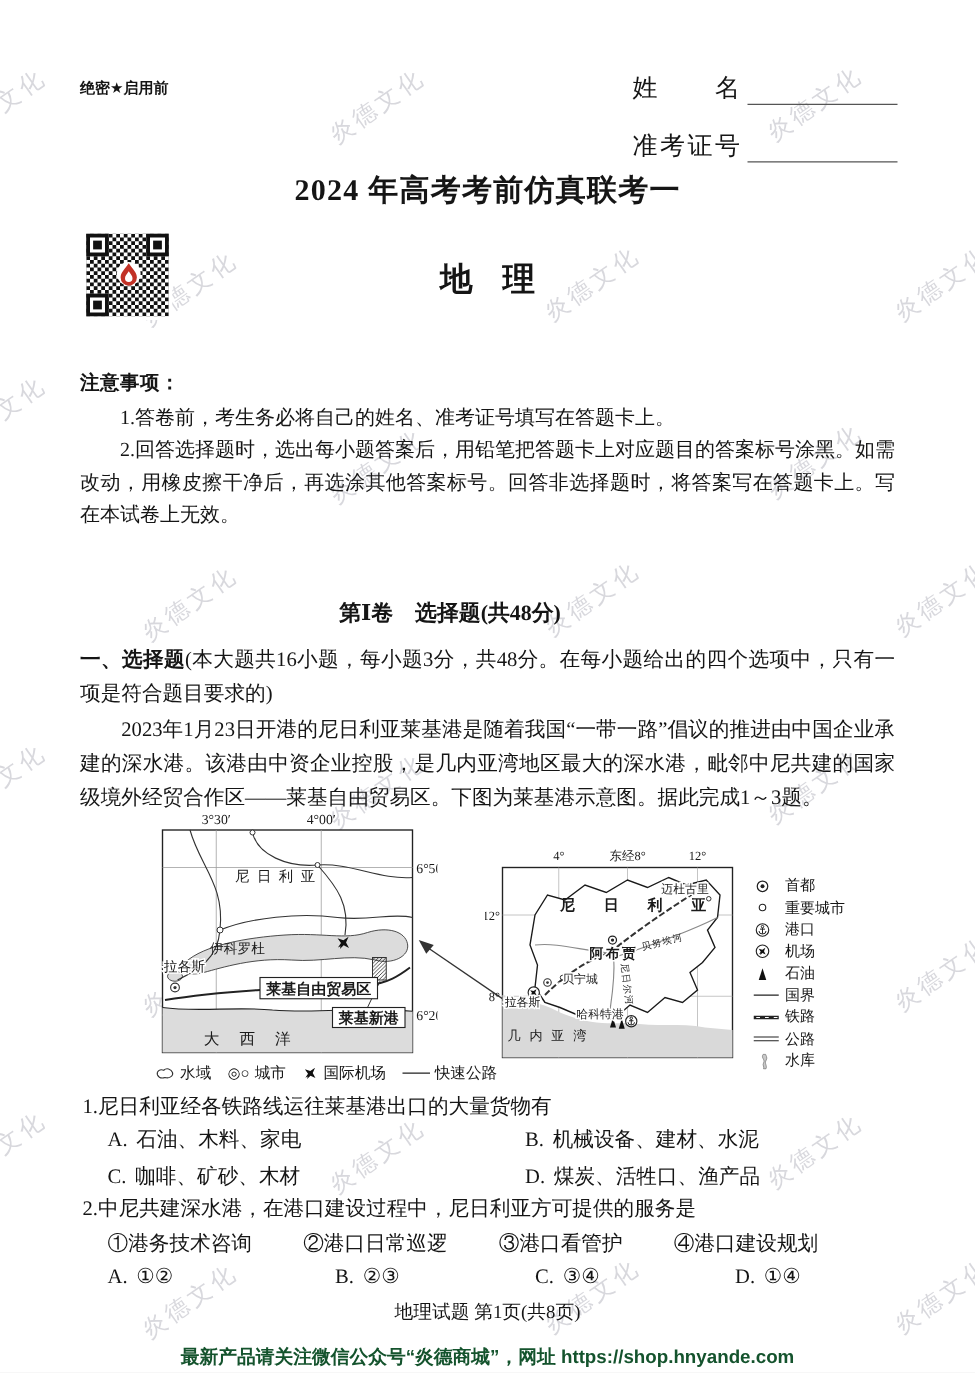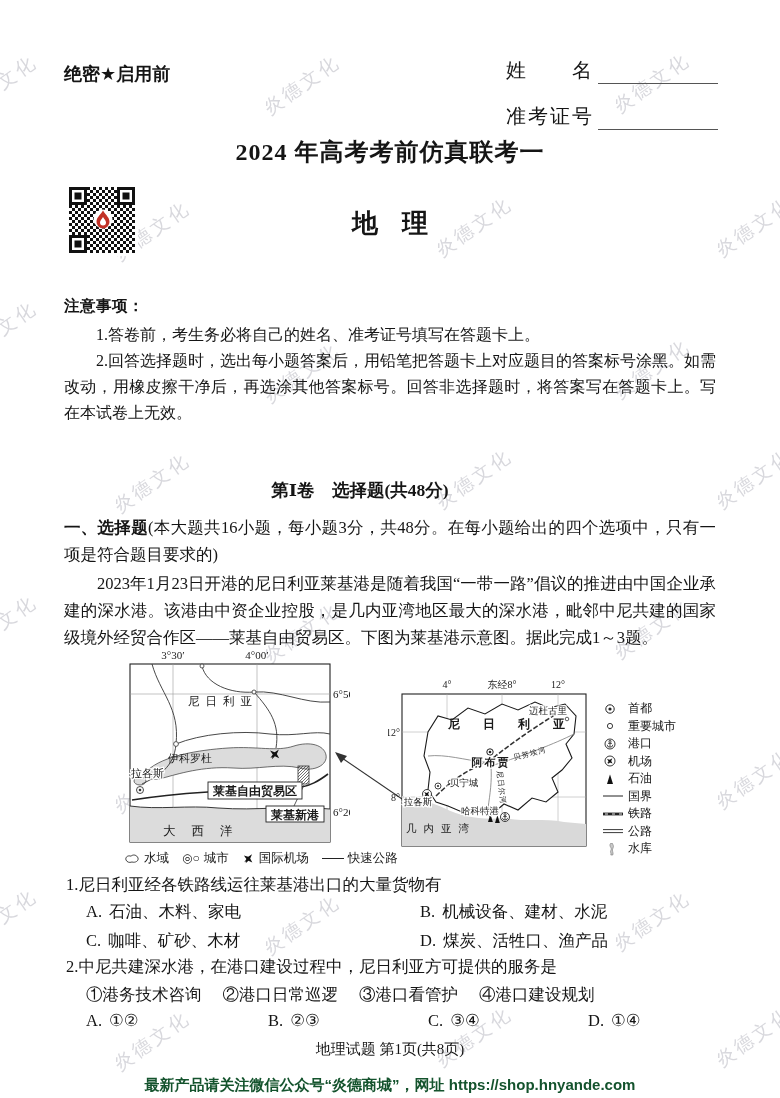--- a/index.html
+++ b/index.html
@@ -1,34 +1,34 @@
 <!DOCTYPE html>
 <html><head>
 <meta charset="utf-8">
 <style>
   html,body{margin:0;padding:0;background:#f2f2f2;}
   .page{position:relative;width:780px;height:1098px;margin:0 auto;background:#fff;overflow:hidden;
         font-family:"Liberation Serif","DejaVu Serif",serif;color:#151515;}
   .abs{position:absolute;}
   .wm{position:absolute;font-family:"Liberation Sans","DejaVu Sans",sans-serif;font-size:19px;
       color:rgba(158,158,170,.40);transform:rotate(-35deg);letter-spacing:3px;white-space:nowrap;pointer-events:none;}
-  .secrecy{font-family:"Liberation Sans","DejaVu Sans",sans-serif;font-weight:700;font-size:18px;}
+  .secrecy{font-family:"Liberation Sans","DejaVu Sans",sans-serif;font-weight:700;font-size:12px;}
   .fillrow{display:flex;align-items:flex-end;font-size:20px;margin-top:11px;}
   .fillrow .lab{white-space:pre;letter-spacing:2px;}
   .uline{display:inline-block;flex:1;border-bottom:1.3px solid #555;height:24px;margin-left:4px;}
   .title{left:0;width:780px;text-align:center;font-size:24px;font-weight:600;letter-spacing:1px;}
   .subject{left:0;width:780px;text-align:center;font-size:26px;font-weight:700;letter-spacing:24px;text-indent:24px;}
   .notice-h{font-family:Liberation Mono, monospace;font-weight:700;font-size:15.5px;letter-spacing:.5px;}
   .body-text{font-size:16px;line-height:26px;text-align:justify;}
   .body-text p{margin:0;text-indent:2em;}
   .sec-h{left:0;width:720px;text-align:center;font-size:17.5px;font-weight:700;}
   .stem{font-size:16.5px;white-space:nowrap;}
   .opt{font-size:16.5px;white-space:nowrap;}
   .opt .ol{margin-right:7px;}
-  .subopts{display:flex;gap:21px;font-size:16.5px;white-space:nowrap;font-family:Liberation Mono, monospace;}
+  .subopts{display:flex;gap:41px;font-size:16.5px;white-space:nowrap;font-family:Liberation Mono, monospace;}
   .footer{left:0;width:780px;text-align:center;font-size:15px;}
   .promo{left:0;width:780px;text-align:center;font-size:15px;font-weight:700;
          font-family:"Liberation Sans","DejaVu Sans",sans-serif;color:#14532d;}
   svg text{font-family:"Liberation Serif","DejaVu Serif",serif;fill:#1a1a1a;}
   .halo{paint-order:stroke;stroke:#fff;stroke-width:2.4px;}
   .leg-row{display:flex;align-items:center;gap:4px;font-size:12.5px;white-space:nowrap;}
   .lgap{margin-left:9px;}
   .dash{display:inline-block;width:22px;height:0;border-top:1.7px solid #222;}
   .rleg .row{display:flex;align-items:center;height:17.5px;font-size:12px;}
   .rleg .ic{width:26px;display:inline-flex;justify-content:flex-start;}

